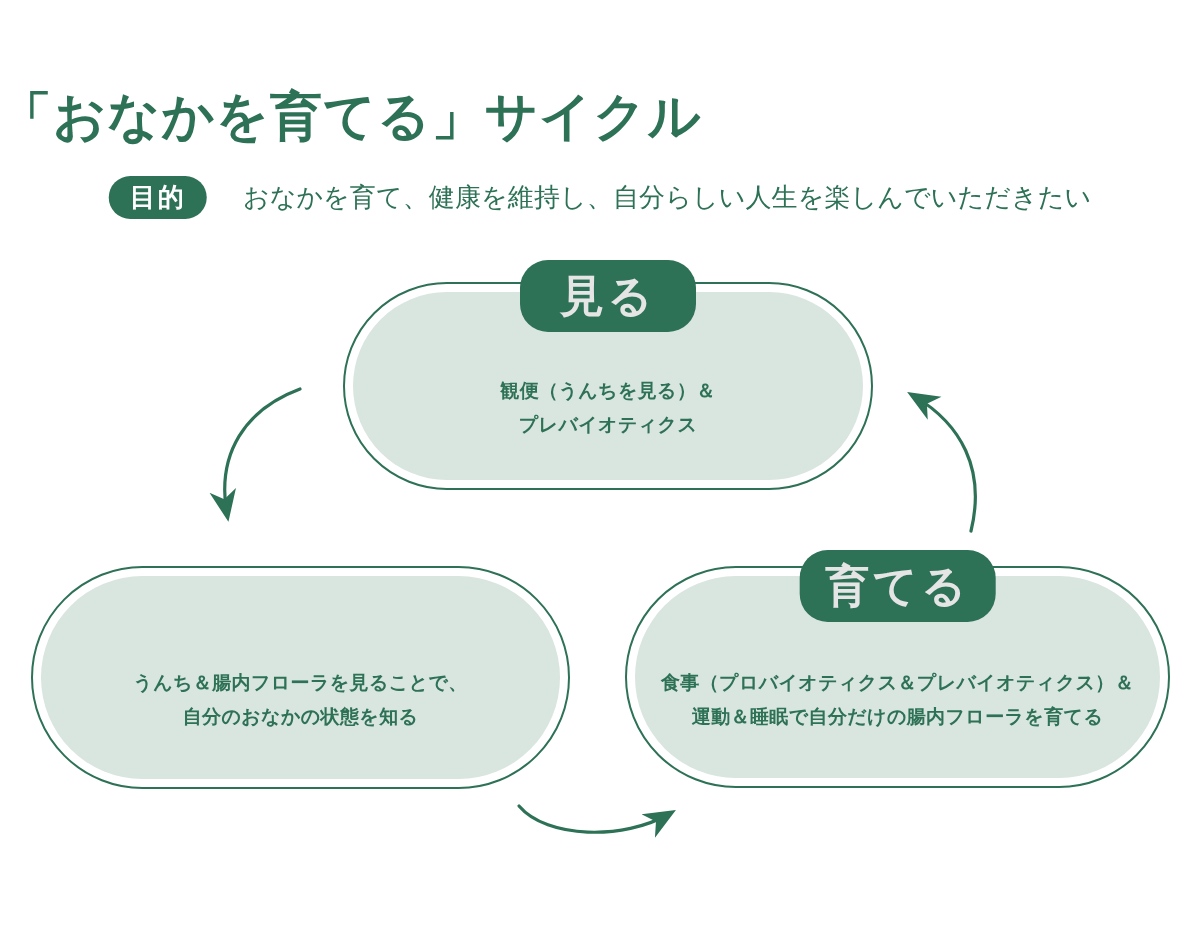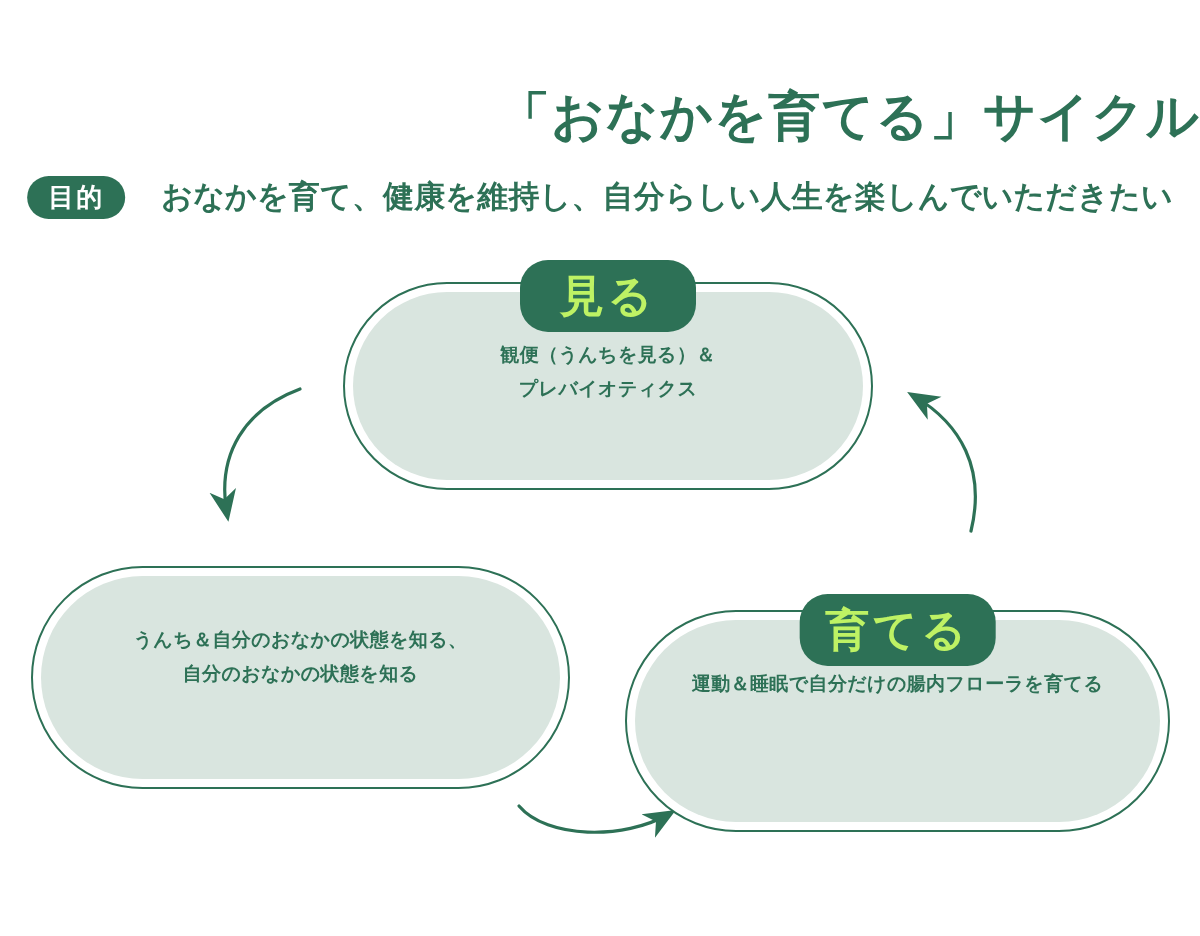--- a/index.html
+++ b/index.html
@@ -10,66 +10,66 @@
   *{margin:0;padding:0;box-sizing:border-box;}
   html,body{background:var(--bg);}
   body{font-family:"Liberation Sans","DejaVu Sans",sans-serif;}
   .canvas{
     position:relative;width:1200px;height:936px;margin:0 auto;
     background:var(--bg);overflow:hidden;
   }
   
   .title{
     position:absolute;top:82px;left:0;width:100%;
-    text-align:right;font-size:52px;font-weight:bold;
+    text-align:left;font-size:52px;font-weight:bold;
     color:var(--green);letter-spacing:0.02em;white-space:nowrap;
   }
   .purpose{
     position:absolute;top:176px;left:50%;transform:translateX(-50%);
     display:flex;align-items:center;gap:16px;white-space:nowrap;
   }
   .purpose-badge{
     background:var(--green);color:#fff;border-radius:999px;
     font-size:26px;font-weight:bold;letter-spacing:0.08em;
     padding:7px 21px;line-height:1.1;
   }
   .purpose-text{
-    color:var(--green);font-size:31px;font-weight:bold;letter-spacing:0.005em;margin-left:20px;
+    color:var(--green);font-size:26px;font-weight:normal;letter-spacing:0.005em;margin-left:20px;
   }
   
   .node{position:absolute;}
   .node-outer{
     position:absolute;inset:0;background:#fff;
     border:2.5px solid var(--green);border-radius:999px;
   }
   .node-fill{
     position:absolute;inset:10px;background:var(--fill);border-radius:999px;
   }
   .node-badge{
     position:absolute;left:50%;transform:translateX(-50%);
     height:72px;min-width:176px;padding:12px 26px;
     background:var(--green);border-radius:28px;
     display:flex;align-items:center;justify-content:center;
-    color:#bef264;font-size:44px;font-weight:bold;letter-spacing:0.08em;
+    color:#e5e5e5;font-size:44px;font-weight:bold;letter-spacing:0.08em;
     white-space:nowrap;z-index:2;
   }
   .node-text{
     position:absolute;left:0;right:0;bottom:12px;
-    display:flex;flex-direction:column;align-items:center;justify-content:flex-start;
+    display:flex;flex-direction:column;align-items:center;justify-content:center;
     text-align:center;color:var(--green);font-weight:bold;
     font-size:19px;line-height:34px;letter-spacing:0.02em;z-index:1;
   }
   .node-text div{white-space:nowrap;}
   .node-see{left:343px;top:282px;width:530px;height:208px;}
   .node-see .node-badge{top:-22px;}
   .node-see .node-text{top:56px;}
   .node-know{left:31px;top:566px;width:539px;height:223px;}
   .node-know .node-badge{top:-16px;}
   .node-know .node-text{top:57px;}
-  .node-grow{left:625px;top:566px;width:545px;height:222px;margin-top:44px;}
+  .node-grow{left:625px;top:566px;width:545px;height:222px;}
   .node-grow .node-badge{top:-16px;}
   .node-grow .node-text{top:57px;}
   
   .arrows{position:absolute;inset:0;width:1200px;height:936px;pointer-events:none;}
   .arrow-path{fill:none;stroke:var(--green);stroke-width:3.2;stroke-linecap:round;}
   .arrow-head{fill:var(--green);}
 </style>
 </head>
 <body>
 
@@ -100,27 +100,28 @@
     <div class="node-text">
       <div>観便（うんちを見る）＆</div>
       <div>プレバイオティクス</div>
     </div>
   </div>
 
   <div class="node node-know">
     <div class="node-outer"></div>
     <div class="node-fill"></div>
     <div class="node-text">
-      <div>うんち＆自分のおなかの状態を知る、</div>
+      <div>うんち＆腸内フローラを見ることで、</div>
       <div>自分のおなかの状態を知る</div>
     </div>
   </div>
 
   <div class="node node-grow">
     <div class="node-outer"></div>
     <div class="node-fill"></div>
     <div class="node-badge">育てる</div>
     <div class="node-text">
+      <div>食事（プロバイオティクス＆プレバイオティクス）＆</div>
       <div>運動＆睡眠で自分だけの腸内フローラを育てる</div>
     </div>
   </div>
 
 </div>
 
 </body></html>

